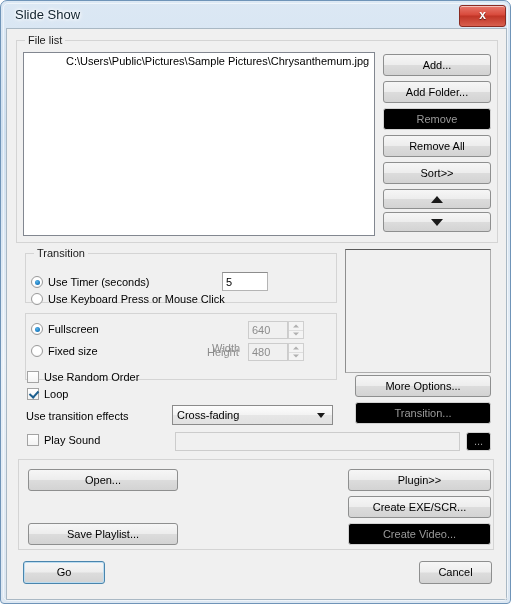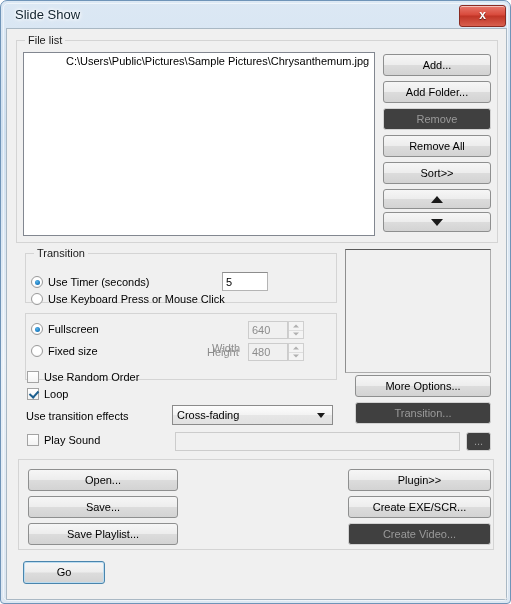--- a/index.html
+++ b/index.html
@@ -116,21 +116,21 @@
     text-align: center;
     line-height: 1;
     cursor: pointer;
     display: flex;
     align-items: center;
     justify-content: center;
     padding: 0;
     white-space: nowrap;
   }
   .btn.disabled {
-    background: #404040;
+    background: #000000;
     border: 1px solid #d2d2d2;
     color: #9a9a9a;
     cursor: default;
   }
   .btn.default {
     border: 1px solid #4985ad;
     box-shadow: 0 0 0 1px #bcdcf0 inset;
   }
 
   
@@ -419,23 +419,23 @@
     </div>
     <div class="textinput disabled" style="left:168px; top:403px; width:285px; height:19px;"></div>
     <div class="btn disabled" style="left:459px; top:403px; width:25px; height:19px;">...</div>
 
     <div class="btn" style="left:348px; top:346px; width:136px; height:22px;">More Options...</div>
     <div class="btn disabled" style="left:348px; top:373px; width:136px; height:22px;">Transition...</div>
 
     <div class="group" style="left:11px; top:430px; width:476px; height:91px;"></div>
 
     <div class="btn" style="left:21px; top:440px; width:150px; height:22px;">Open...</div>
-    <div class="btn" style="left:21px; top:467px; width:150px; height:22px;">Save...</div>
     <div class="btn" style="left:21px; top:494px; width:150px; height:22px;">Save Playlist...</div>
 
     <div class="btn" style="left:341px; top:440px; width:143px; height:22px;">Plugin&gt;&gt;</div>
     <div class="btn" style="left:341px; top:467px; width:143px; height:22px;">Create EXE/SCR...</div>
     <div class="btn disabled" style="left:341px; top:494px; width:143px; height:22px;">Create Video...</div>
 
     <div class="btn default" style="left:16px; top:532px; width:82px; height:23px;">Go</div>
+    <div class="btn" style="left:412px; top:532px; width:73px; height:23px;">Cancel</div>
 
   </div>
 </div>
 
 </body></html>

